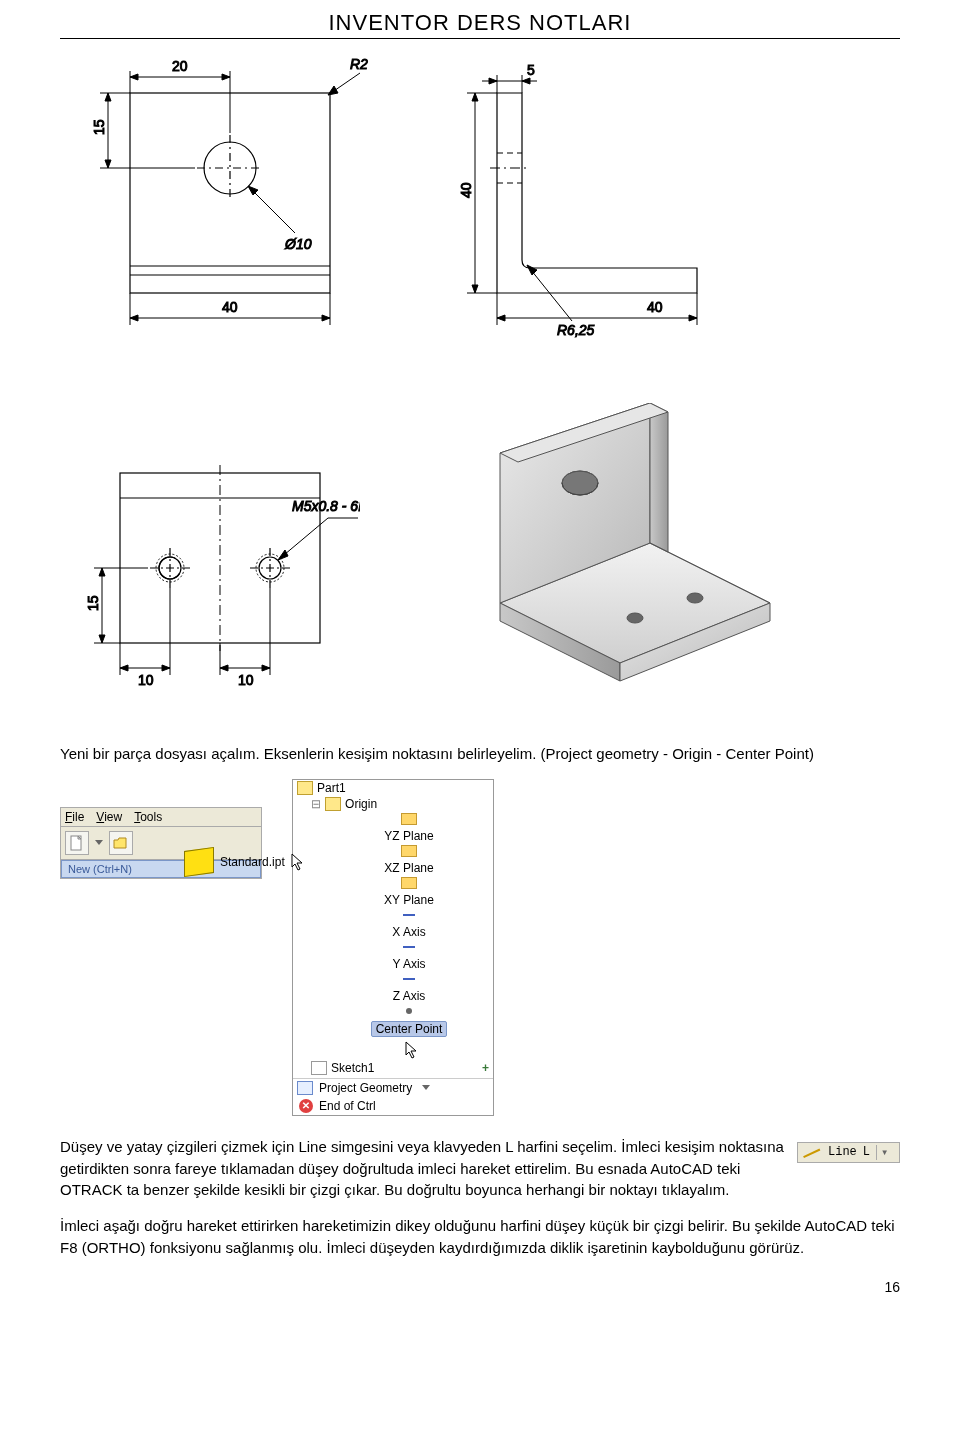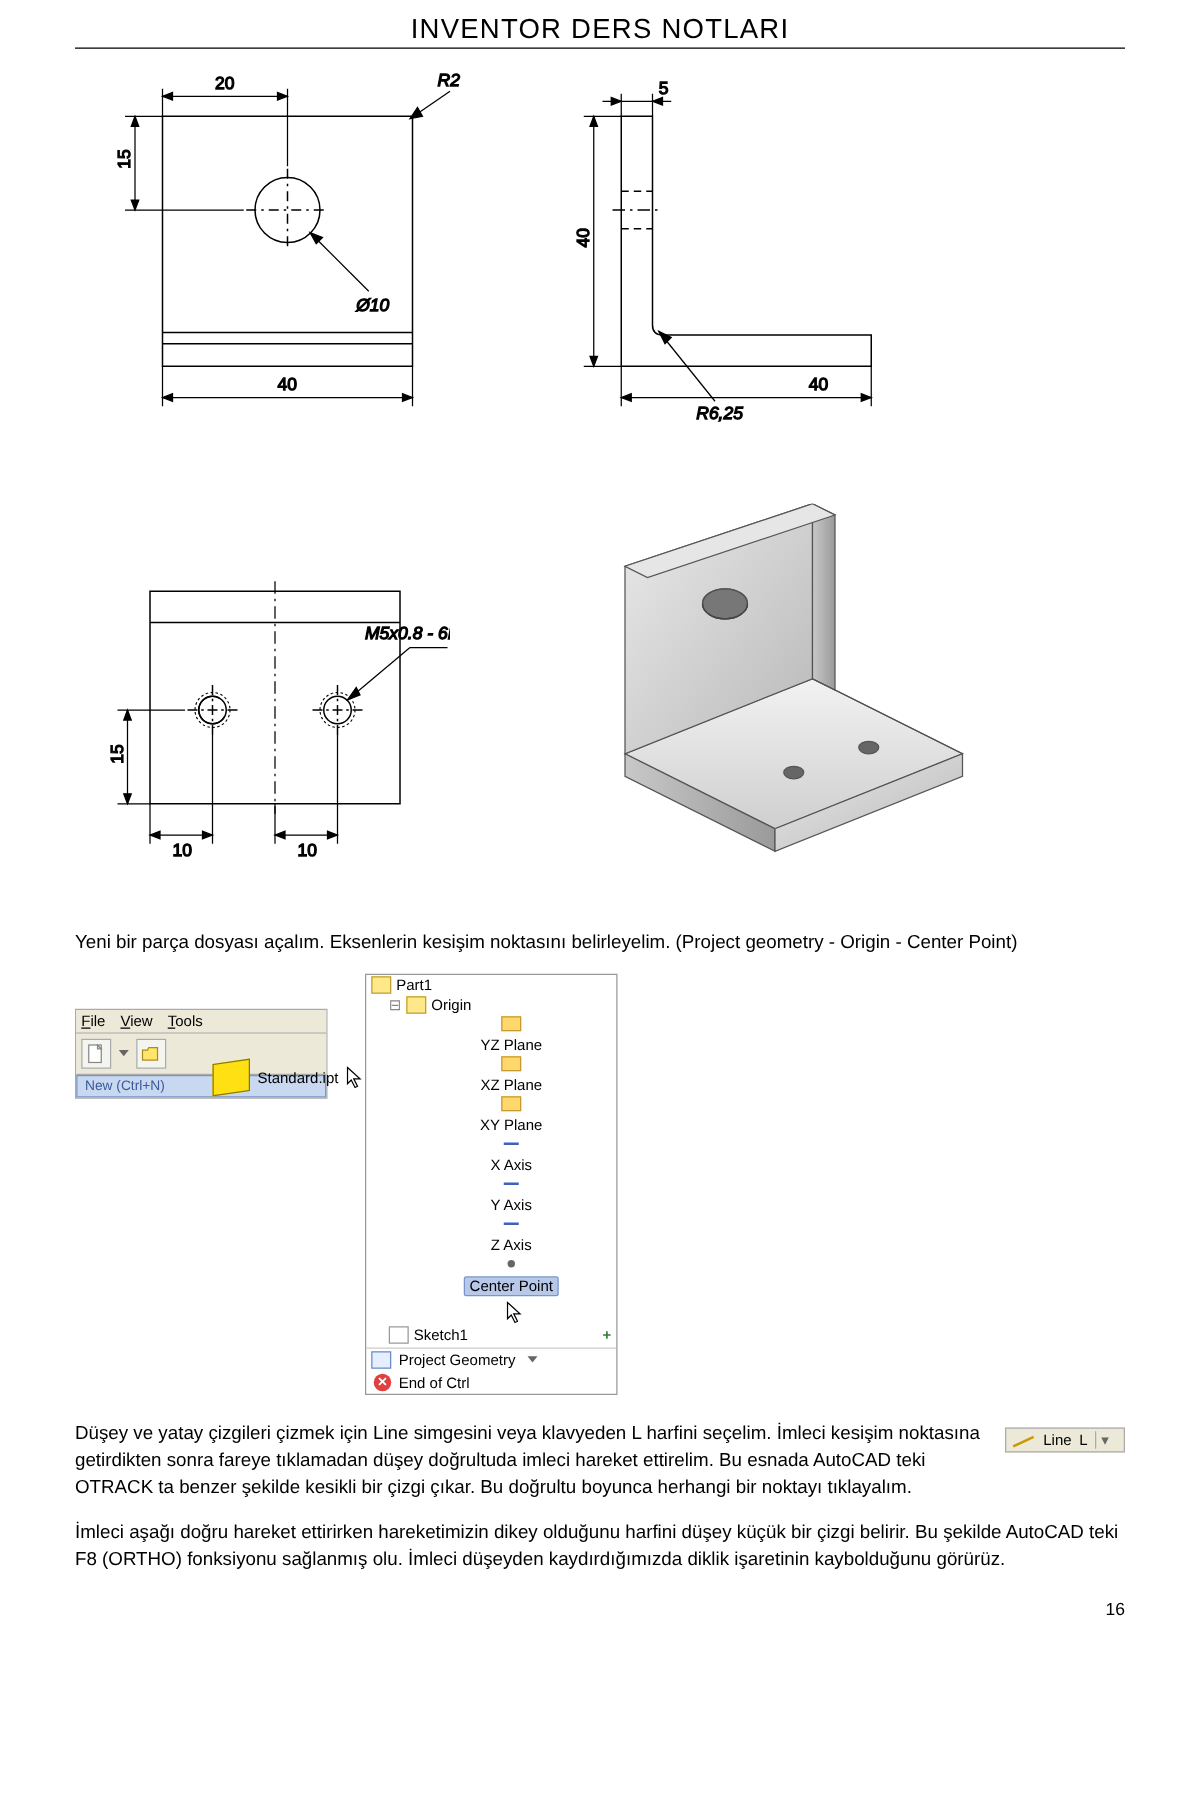--- a/index.html
+++ b/index.html
@@ -99,21 +99,21 @@
   }
   .inv-newpanel{
     background:#c8d8f0;
     border:1px solid #7a96c8;
     padding:2px 6px;
     color:#3a5a99;
     font-size:11px;
   }
   .std-ipt{
     position:relative;
-    left:110px;
+    left:124px;
     top:-30px;
     display:flex;
     align-items:center;
     gap:6px;
     font-size:12px;
   }
   .cube-icon{
     width:28px;height:24px;background:#ffe012;border:1px solid #8a7a00;
     transform:skewY(-8deg);
   }
@@ -153,21 +153,21 @@
   .pg-dd{width:0;height:0;border-left:4px solid transparent;border-right:4px solid transparent;border-top:5px solid #666;margin-left:4px;}
   .end-row{display:flex;align-items:center;gap:6px;padding:2px 6px;}
   .red-x{width:14px;height:14px;border-radius:50%;background:#e04040;color:#fff;font-size:10px;display:flex;align-items:center;justify-content:center;font-weight:bold;}
 
   .line-tool{
     display:inline-flex;
     align-items:center;
     border:1px solid #aaa;
     background:#ece9d8;
     font-size:12px;
-    font-family:Liberation Sans, sans-serif;
+    font-family:Liberation Mono, monospace;
     padding:2px 6px;
     gap:6px;
     float:right;
     margin-top:6px;
   }
   .line-tool .ln{width:18px;height:12px;position:relative;}
   .line-tool .ln::after{content:"";position:absolute;inset:0;border-bottom:2px solid #cc9900;transform:rotate(-25deg);transform-origin:left bottom;}
   .line-tool .dd{width:12px;border-left:1px solid #aaa;padding-left:4px;color:#666;}
 
   .page-num{

